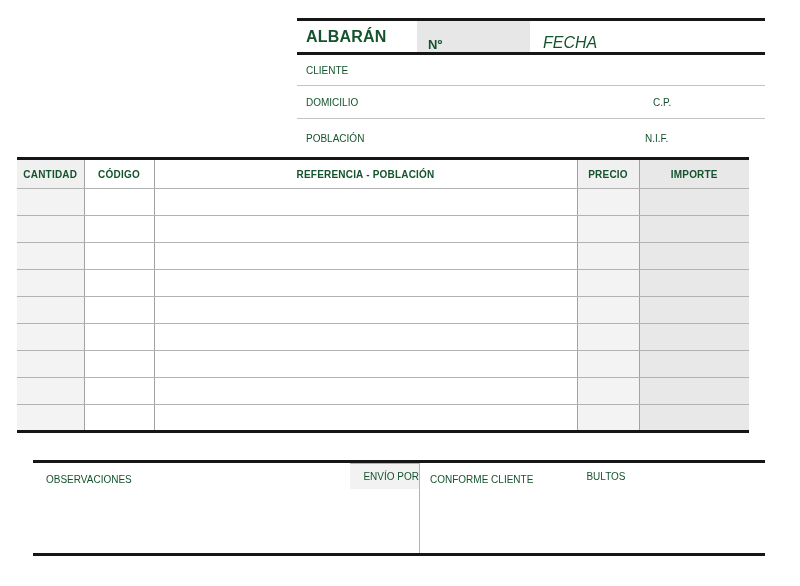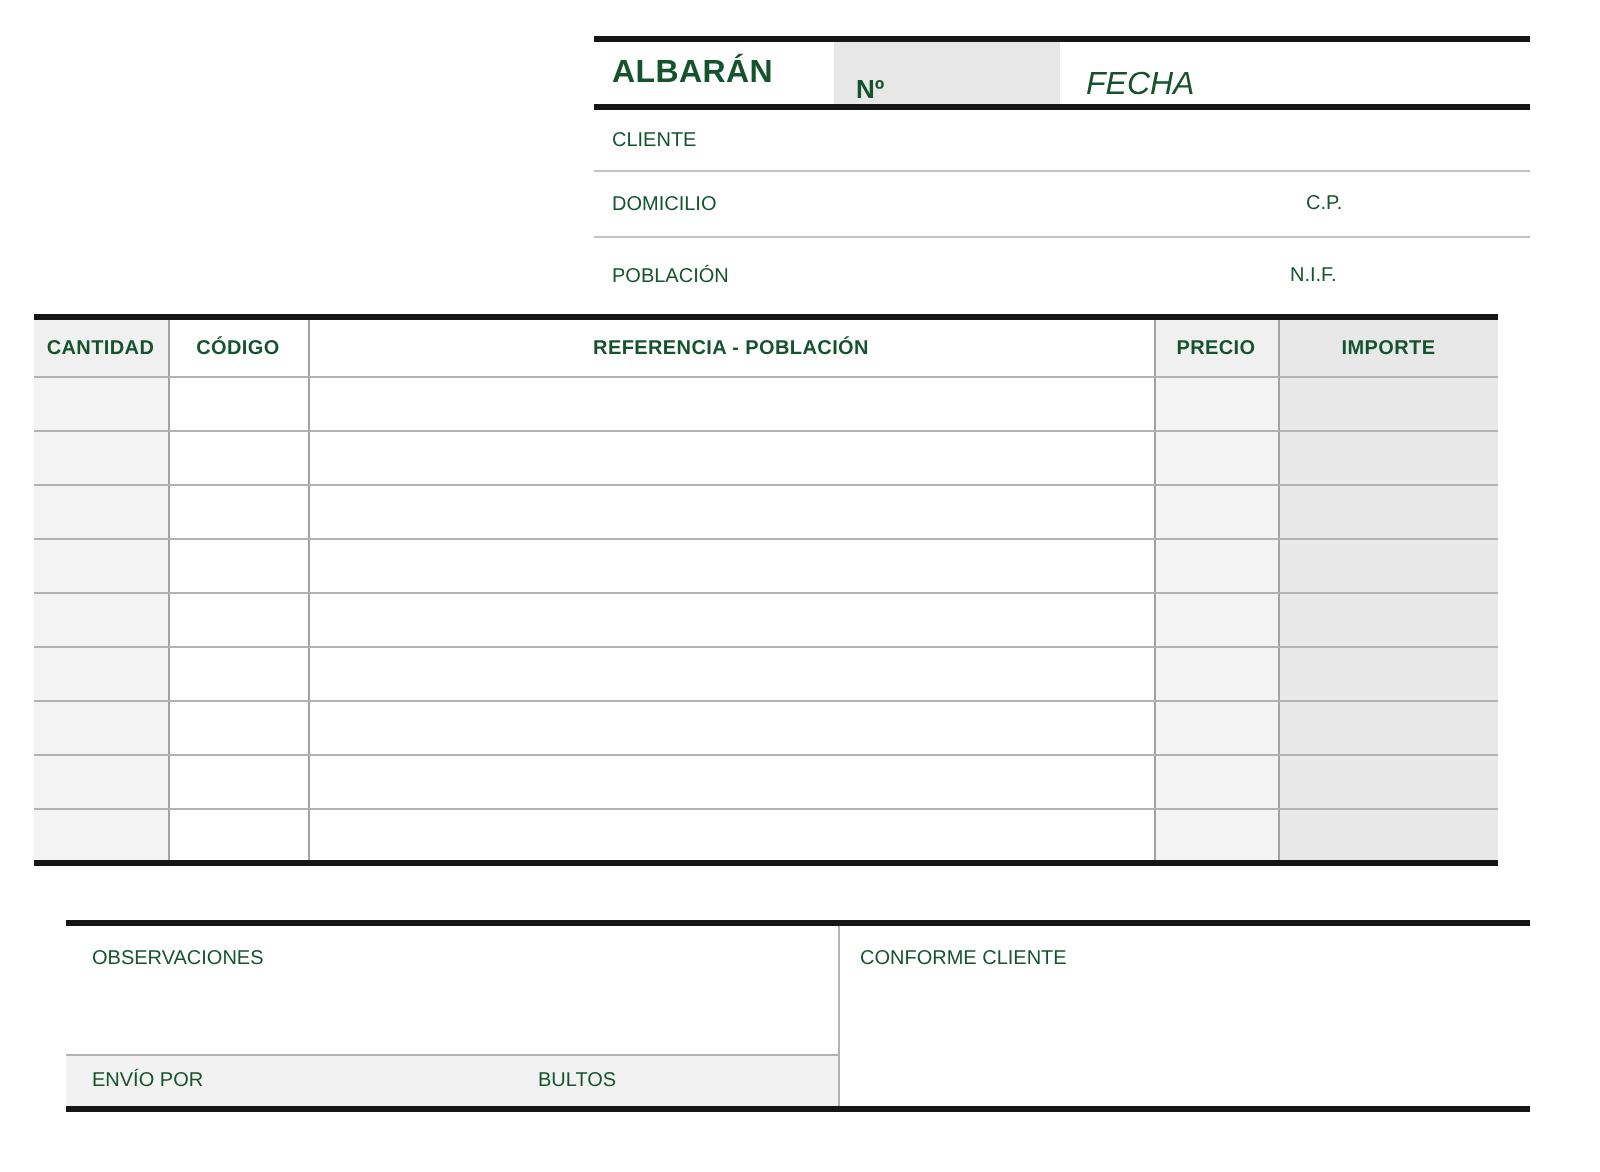--- a/index.html
+++ b/index.html
@@ -50,21 +50,21 @@
   .c-imp  { background: #e8e8e8; }
   th.c-cant, th.c-pre { background: #f0f0f0; }
   th.c-imp { background: #e8e8e8; }
 
   
   .bottom {
     position: absolute; left: 33px; top: 460px; width: 732px; height: 96px;
     border-top: 3px solid #161616; border-bottom: 3px solid #161616;
     display: flex;
   }
-  .b-left { width: 387px; border-right: 1px solid #b2b2b2; display: flex; flex-direction: column; }
+  .b-left { width: 387px; border-right: 1px solid #b2b2b2; display: flex; }
   .obs-area { flex: 1; font-size: 10px; padding: 11px 0 0 13px; }
   .envio-row {
     position: relative; height: 26px; border-top: 1px solid #b2b2b2;
     background: #f2f2f2; display: flex; align-items: center; font-size: 10px;
   }
   .envio-label  { padding-left: 13px; }
   .bultos-label { position: absolute; left: 215px; padding-left: 21px; }
   .b-right { flex: 1; font-size: 10px; padding: 11px 0 0 10px; }
 </style>
 </head>

